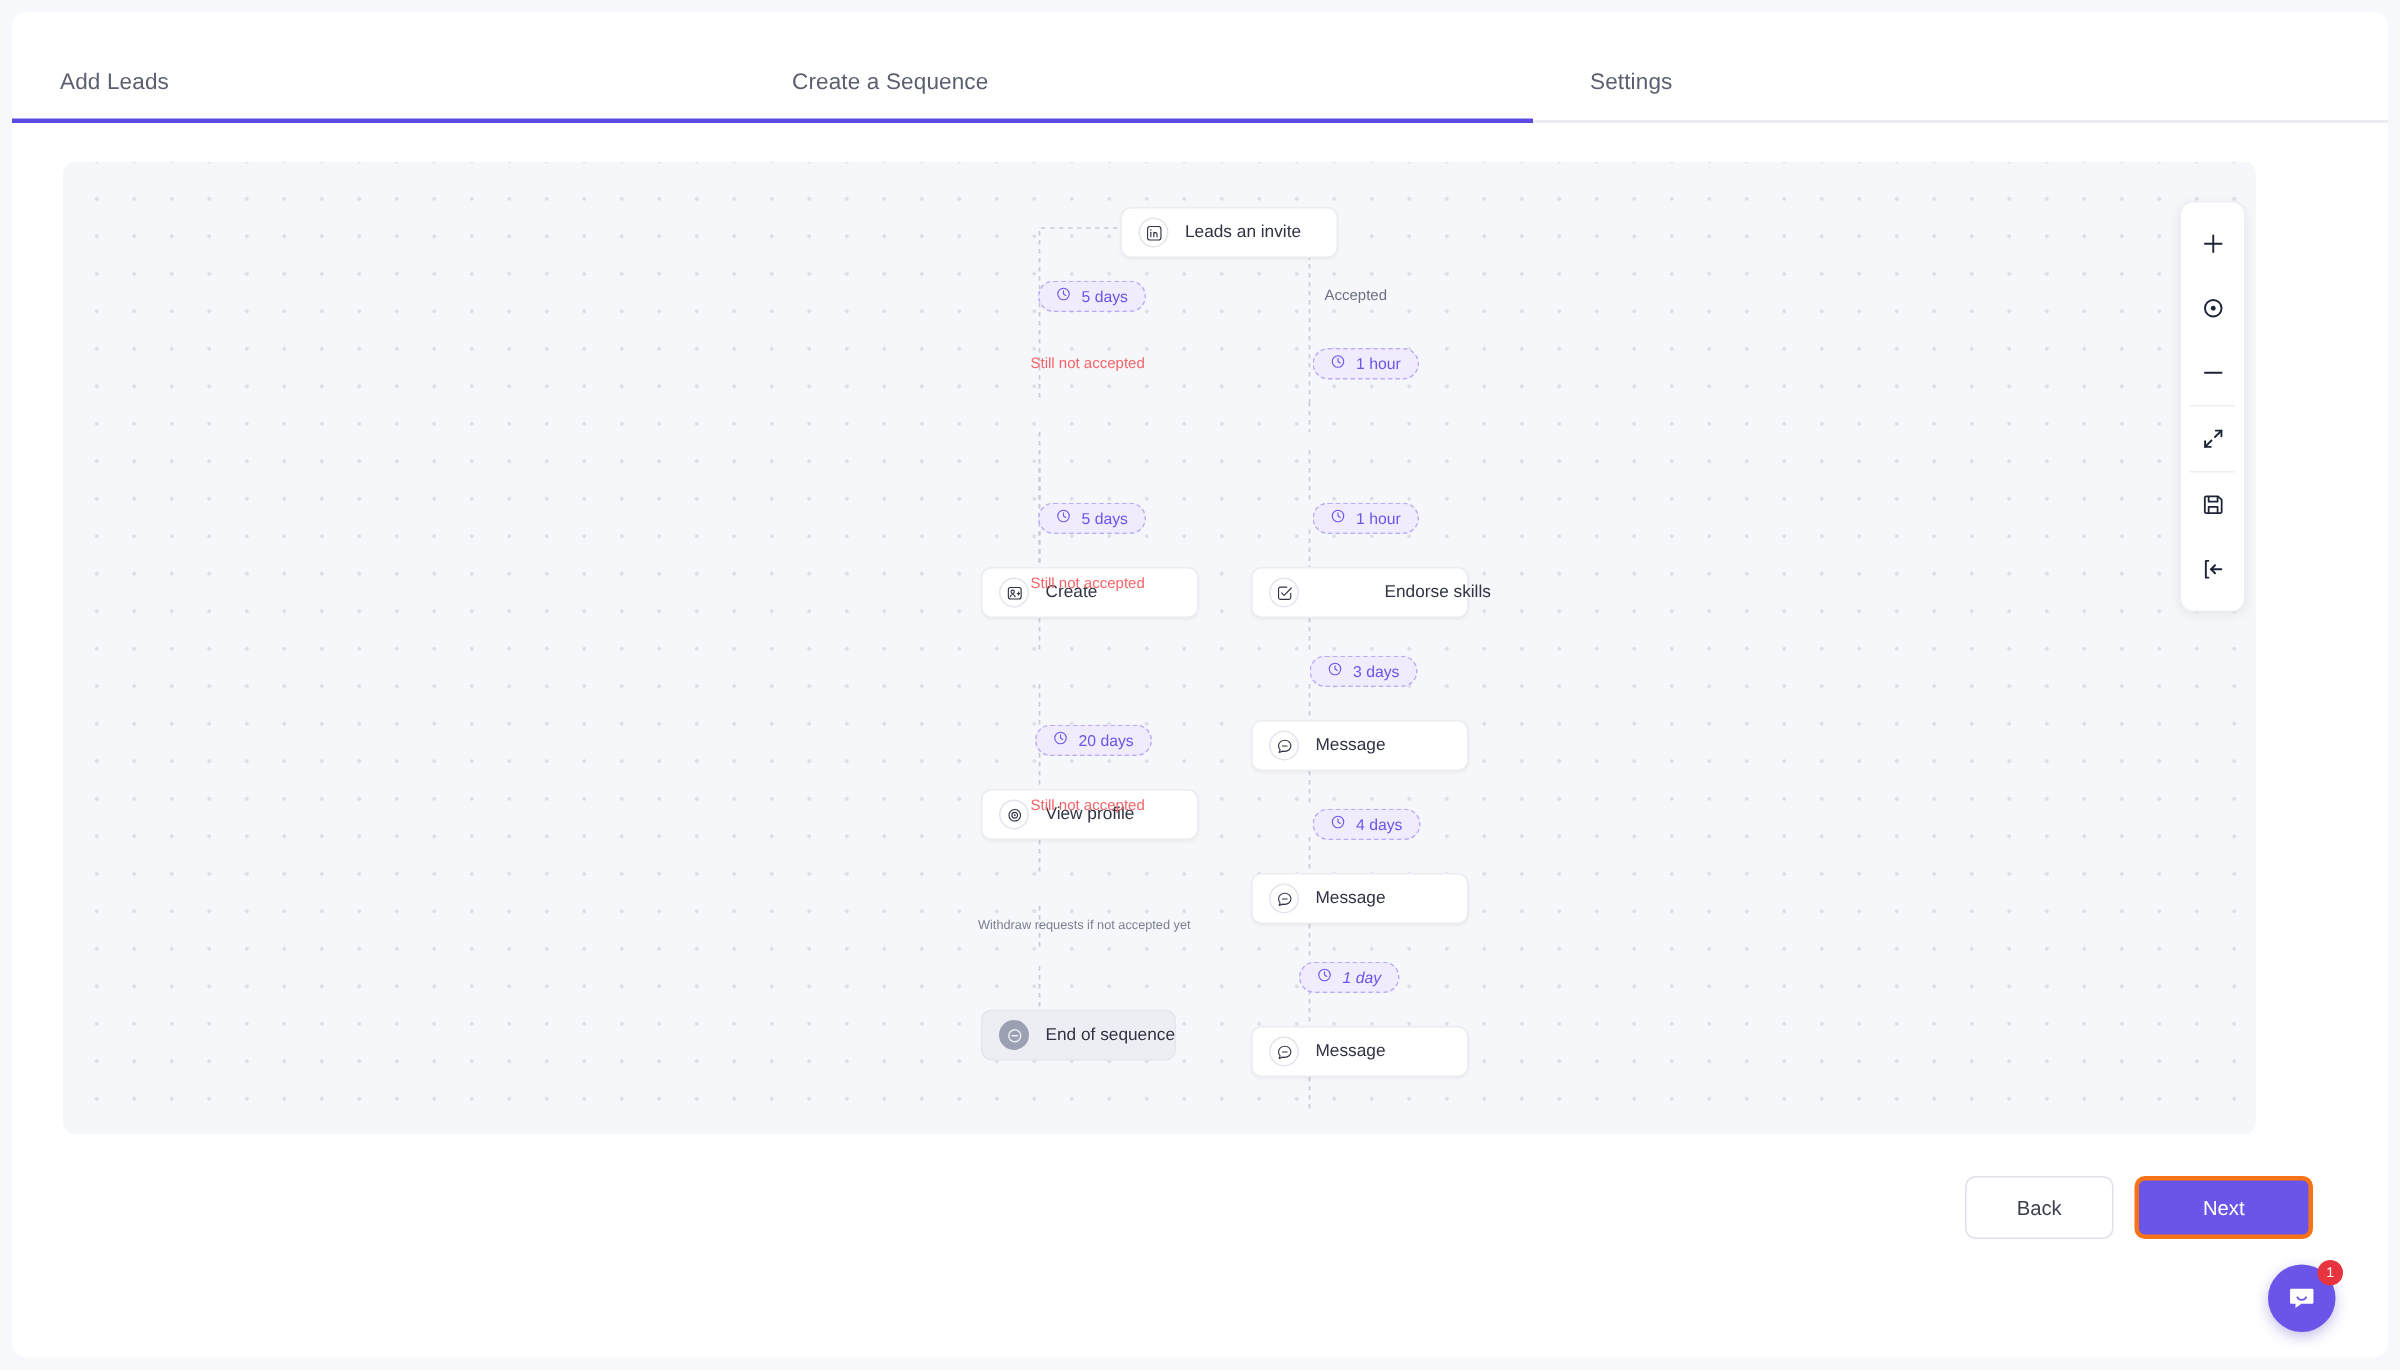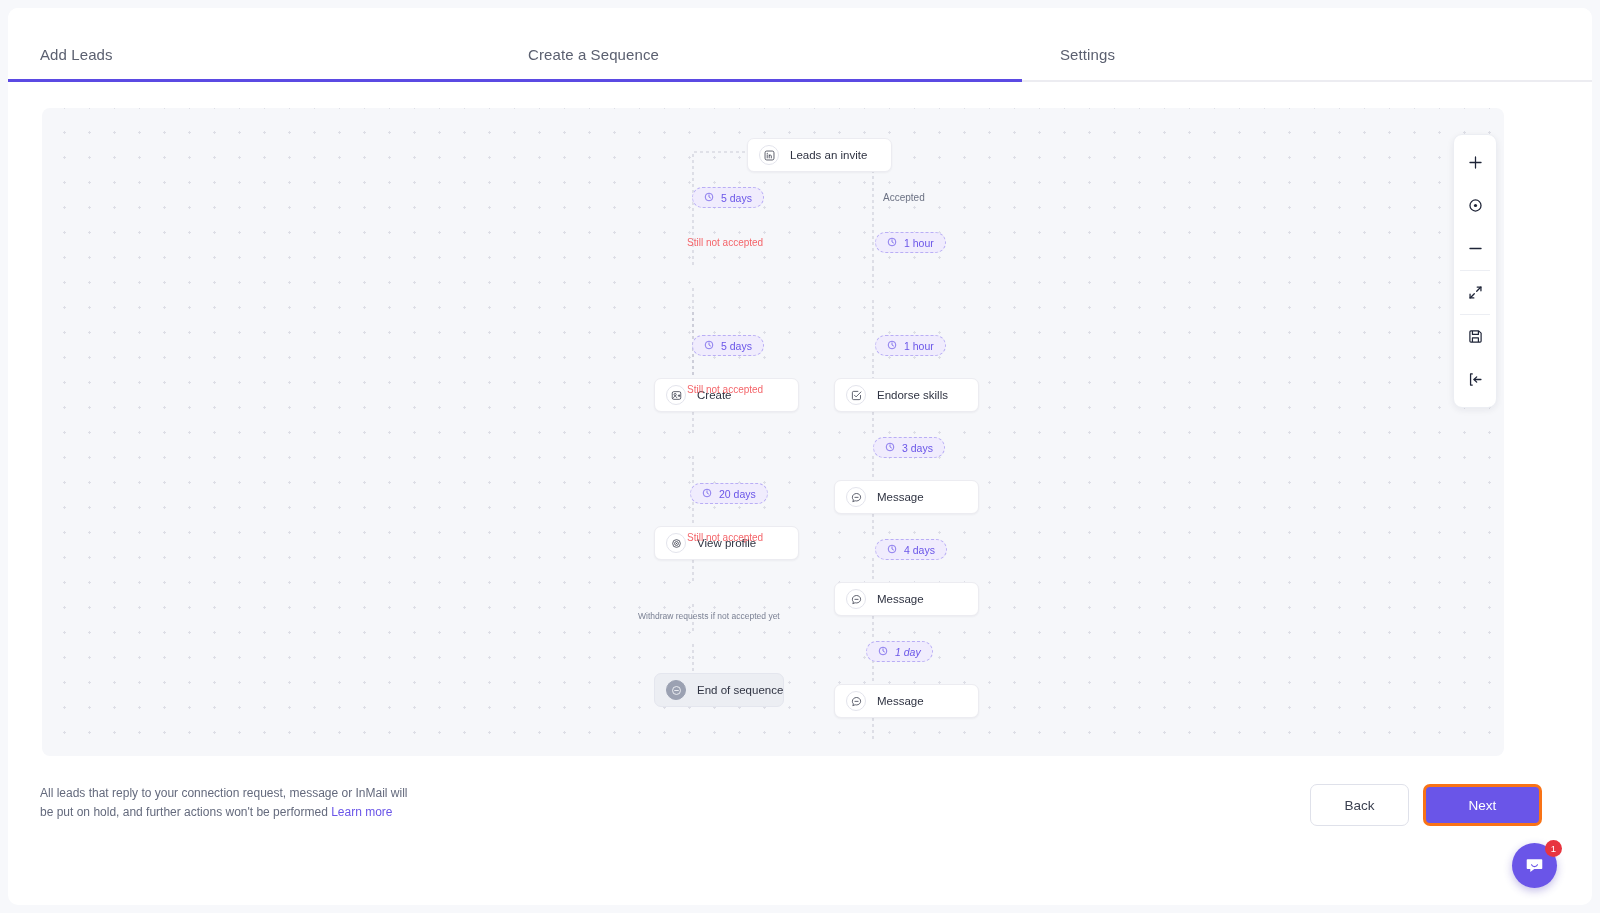--- a/index.html
+++ b/index.html
@@ -261,21 +261,21 @@
           <svg width="11" height="11" viewBox="0 0 16 16" fill="none" stroke="#2f3342" stroke-width="1.1">
             <rect x="1.8" y="2.4" width="12.4" height="11.2" rx="2.2"></rect>
             <circle cx="6" cy="6.6" r="1.6"></circle>
             <path d="M3.6 11.4c.4-1.5 1.3-2.2 2.4-2.2s2 .7 2.4 2.2" stroke-linecap="round"></path>
             <path d="M10.4 8.3h2.4M11.8 6.9v2.8" stroke-linecap="round"></path>
           </svg>
         </span>
         <span class="lbl">Create</span>
       </div>
 
-      <div class="node" style="left:792px;top:270px;width:145px;">
+      <div class="node" style="left:792px;top:270px;width:145px;gap:46px;">
         <span class="ic">
           <svg width="11" height="11" viewBox="0 0 16 16" fill="none" stroke="#2f3342" stroke-width="1.1">
             <path d="M13.8 8V12.2a1.8 1.8 0 0 1-1.8 1.8H3.8A1.8 1.8 0 0 1 2 12.2V3.8A1.8 1.8 0 0 1 3.8 2H10" stroke-linecap="round"></path>
             <path d="M5 7.6l2.4 2.4L14.4 2.9" stroke-linecap="round" stroke-linejoin="round"></path>
           </svg>
         </span>
         <span class="lbl">Endorse skills</span>
       </div>
 
       <div class="node" style="left:792px;top:372px;width:145px;">
@@ -407,21 +407,21 @@
             </svg>
         </span>
         <span>1 day</span>
       </div>
 
       <div class="edgelabel pos" style="left:841px;top:84px;">Accepted</div>
       <div class="edgelabel neg" style="left:645px;top:129px;">Still not accepted</div>
       <div class="edgelabel neg" style="left:645px;top:276px;">Still not accepted</div>
       <div class="edgelabel neg" style="left:645px;top:424px;">Still not accepted</div>
 
-      <div class="caption" style="left:596px;top:503px;">Withdraw requests if not accepted yet</div>
+      <div class="caption" style="left:610px;top:503px;">Withdraw requests if not accepted yet</div>
     </div>
 
     <div class="toolbar">
       <div class="tool">
         <svg width="17" height="17" viewBox="0 0 20 20" fill="none" stroke="#1e2437" stroke-width="1.5" stroke-linecap="round">
             <path d="M10 3.5v13M3.5 10h13"></path>
           </svg>
       </div>
       <div class="tool">
         <svg width="17" height="17" viewBox="0 0 20 20" fill="none" stroke="#1e2437" stroke-width="1.5">
@@ -454,27 +454,20 @@
       <div class="tool">
         <svg width="17" height="17" viewBox="0 0 20 20" fill="none" stroke="#1e2437" stroke-width="1.5" stroke-linecap="round" stroke-linejoin="round">
           <path d="M6.2 3.4H4.2v13.2h2"></path>
             <path d="M16.4 10H8.3"></path>
             <path d="M11.4 6.9 8.3 10l3.1 3.1"></path>
         </svg>
       </div>
     </div>
   </div>
 
-  <div class="foot-note">
-    <div>All leads that reply to your connection request, message or InMail will</div>
-    <div>
-      <span>be put on hold, and further actions won't be performed</span>
-      <a>Learn more</a>
-    </div>
-  </div>
 
   <div class="btn btn-back">Back</div>
   <div class="btn btn-next">Next</div>
 </div>
 
 <div class="chat">
   <svg width="21" height="21" viewBox="0 0 24 24" fill="#ffffff">
     <path d="M4 4.8h16a.9.9 0 0 1 .9.9v9.5a.9.9 0 0 1-.9.9h-8.2l-4.6 3.3v-3.3H4a.9.9 0 0 1-.9-.9V5.7a.9.9 0 0 1 .9-.9z"></path>
     <path d="M8.6 11.2a3.8 3.8 0 0 0 6.8 0" stroke="#6a55e8" stroke-width="1.3" fill="none" stroke-linecap="round"></path>
   </svg>

